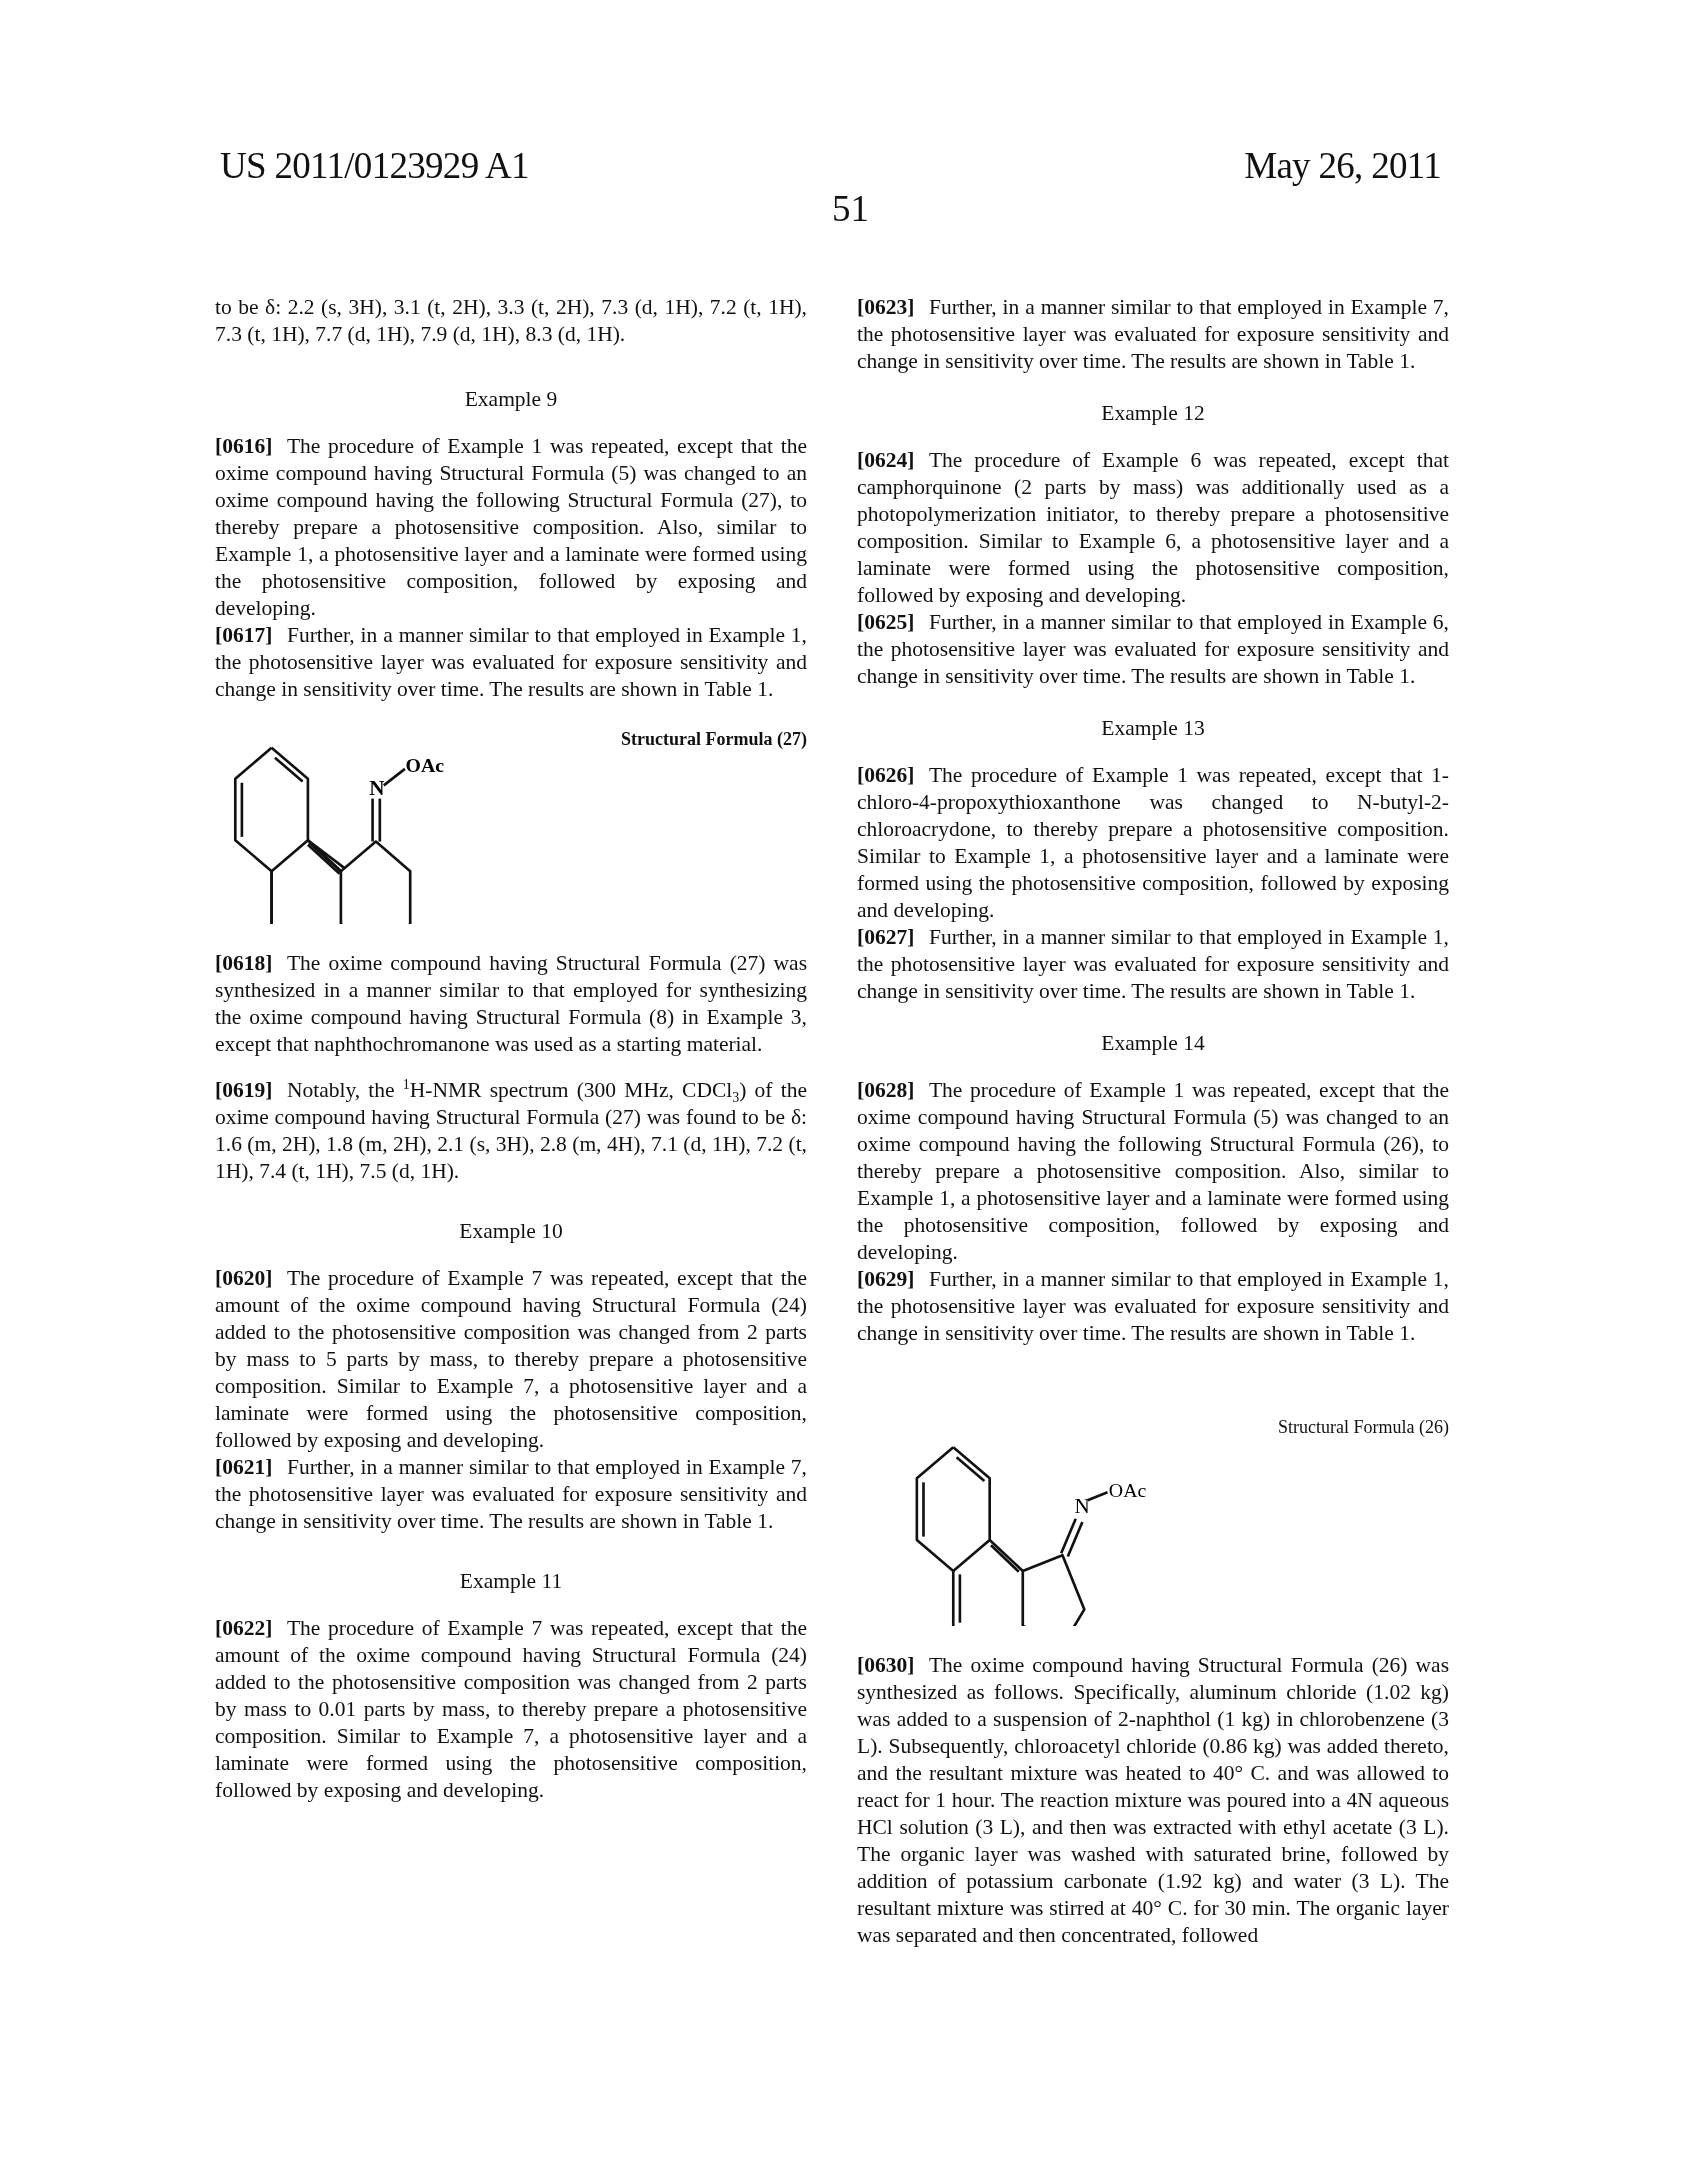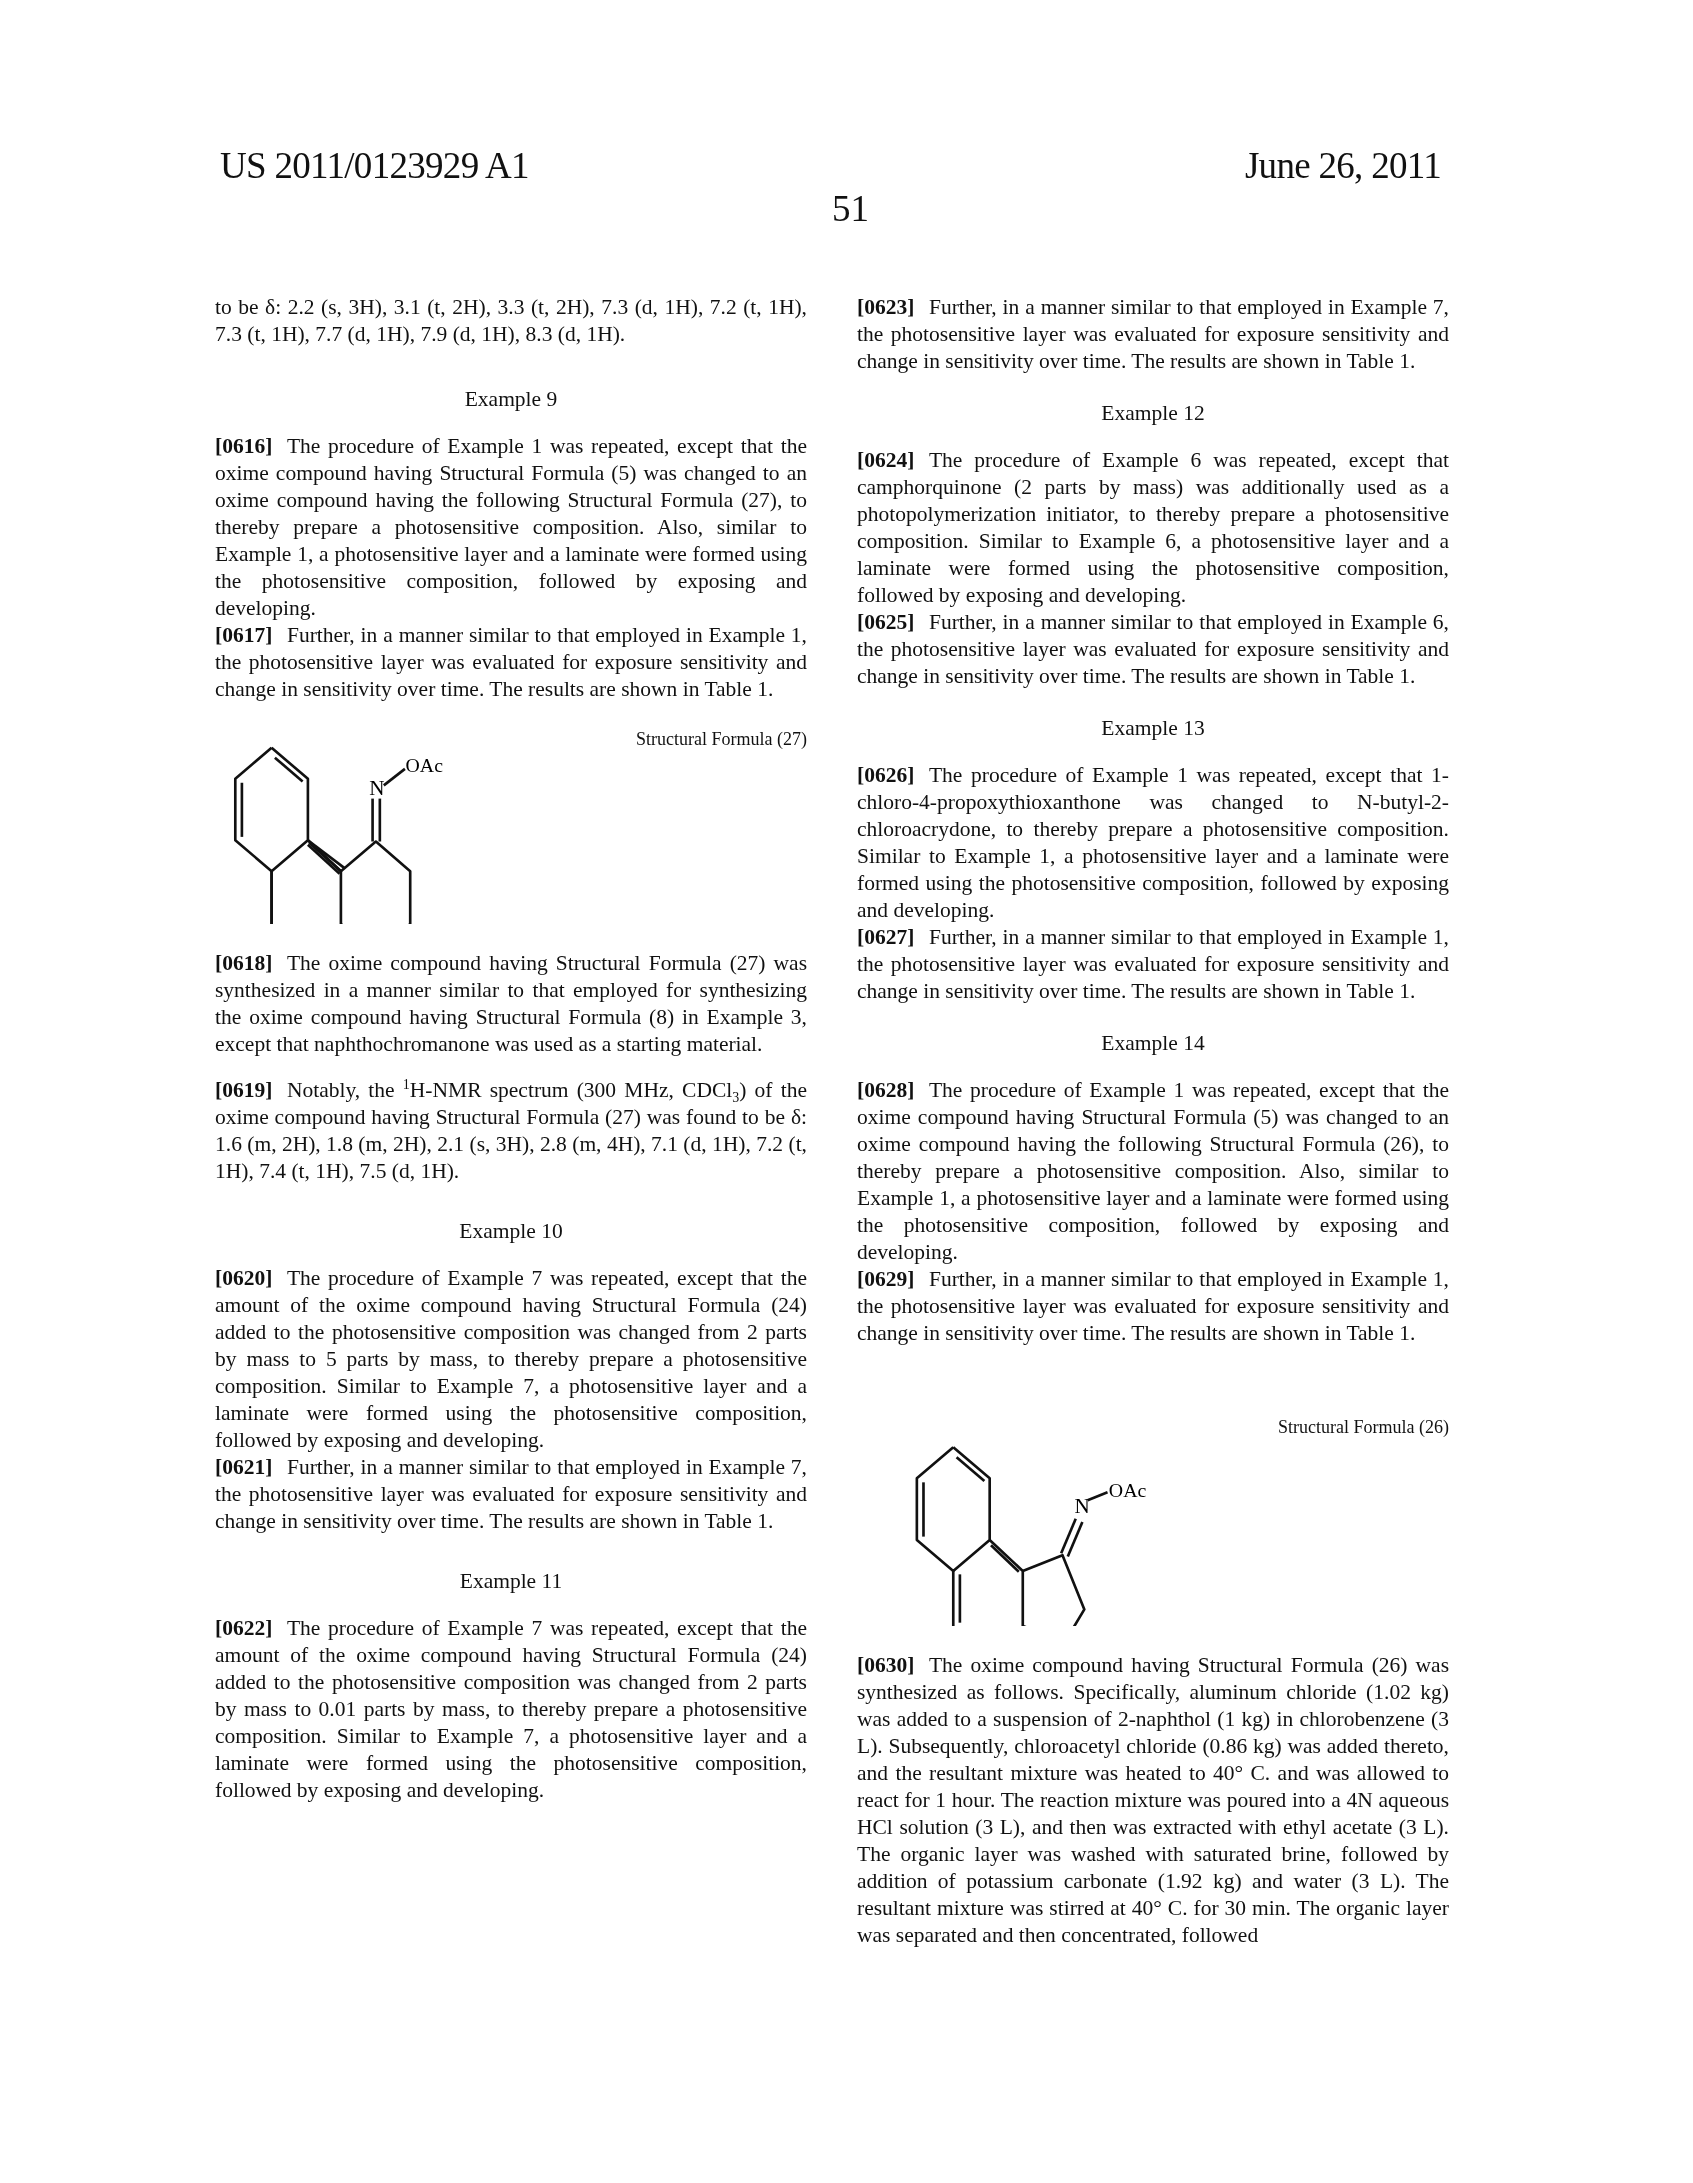--- a/index.html
+++ b/index.html
@@ -17,32 +17,32 @@
   .formula-block { position:relative; height:198px; margin:22.5px 0 26.5px 0; }
   .formula-label { position:absolute; right:0; top:0; font-size:18px; }
   .formula-svg { position:absolute; left:0; top:0; }
   sup, sub { font-size:65%; line-height:0; }
 </style>
 </head>
 <body>
 
 <div>
   <div class="hdr-left">US 2011/0123929 A1</div>
-  <div class="hdr-right">June 26, 2011</div>
+  <div class="hdr-right">May 26, 2011</div>
   <div class="pagenum">51</div>
 </div>
 
 <div class="col left">
   <p>to be δ: 2.2 (s, 3H), 3.1 (t, 2H), 3.3 (t, 2H), 7.3 (d, 1H), 7.2 (t, 1H), 7.3 (t, 1H), 7.7 (d, 1H), 7.9 (d, 1H), 8.3 (d, 1H).</p>
 
   <div class="ex-head" style="margin-top:38px">Example 9</div>
   <p><span class="pnum">[0616]</span><span>The procedure of Example 1 was repeated, except that the oxime compound having Structural Formula (5) was changed to an oxime compound having the following Structural Formula (27), to thereby prepare a photosensitive composition. Also, similar to Example 1, a photosensitive layer and a laminate were formed using the photosensitive composition, followed by exposing and developing.</span></p>
   <p><span class="pnum">[0617]</span><span>Further, in a manner similar to that employed in Example 1, the photosensitive layer was evaluated for exposure sensitivity and change in sensitivity over time. The results are shown in Table 1.</span></p>
 
-  <div class="formula-block" style="height:198px;margin-top:22.5px;">
+  <div class="formula-block" style="height:198px;margin-top:22.5px;font-weight:bold;">
     <div class="formula-label">Structural Formula (27)</div>
     <svg class="formula-svg" width="331" height="198" viewBox="0 0 500 300" style="font-size:32.5px">
       <g stroke="#111" stroke-width="4" fill="none" stroke-linejoin="round">
 
         <polyline points="85,33 30,80 30,173 85,220 140,173 140,80 85,33"></polyline>
         <line x1="90" y1="48" x2="132" y2="84"></line>
         <line x1="40" y1="86" x2="40" y2="168"></line>
         <line x1="142" y1="177" x2="190" y2="220"></line>
 
         <polyline points="85,220 85,305"></polyline>

